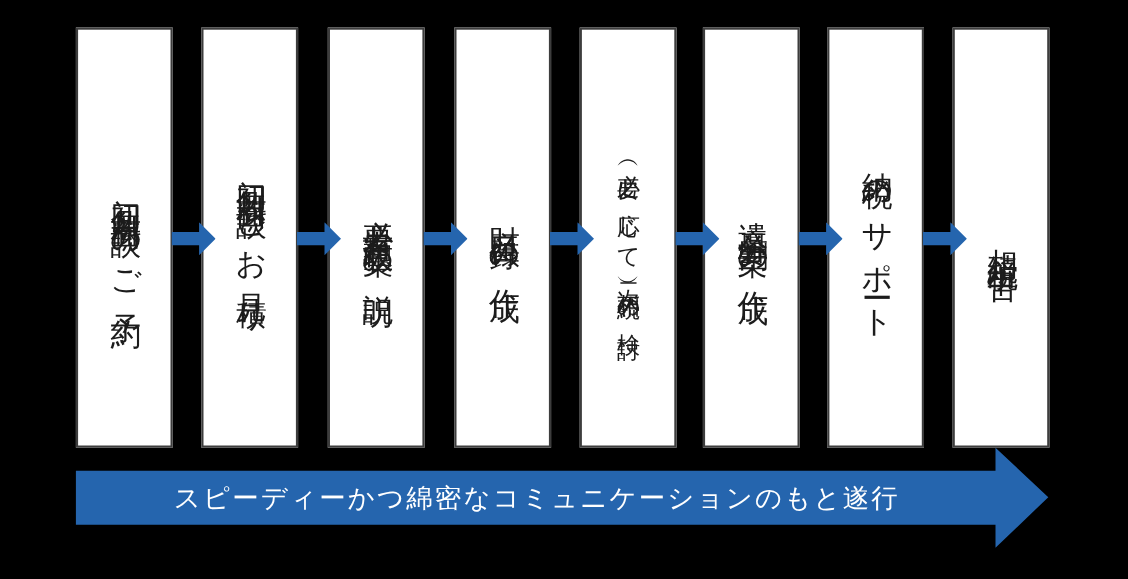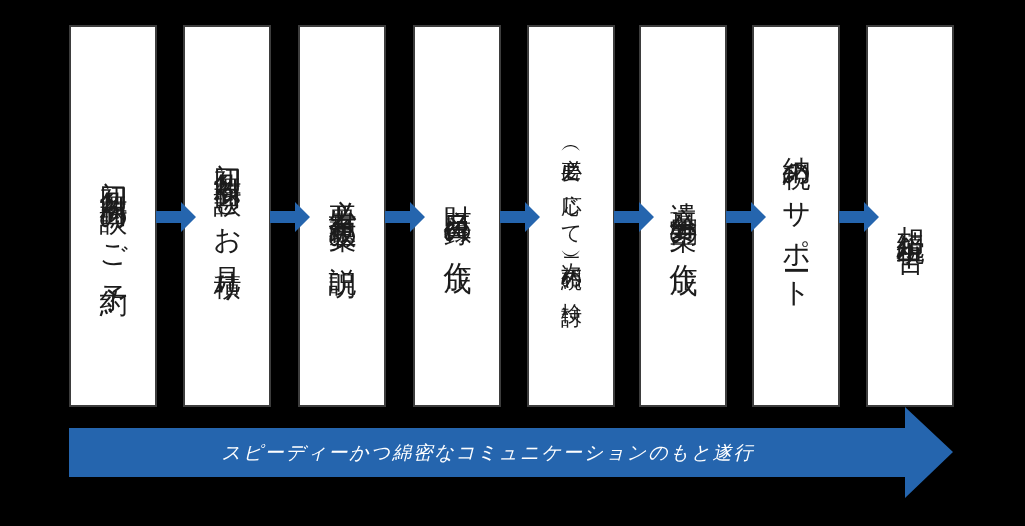--- a/index.html
+++ b/index.html
@@ -41,24 +41,23 @@
     position:absolute;
     left:0;top:406px;
     width:1025px;height:100px;
   }
   .banner-label{
     position:absolute;
     left:69px;top:428px;
     width:838px;height:50px;
     display:flex;align-items:center;justify-content:center;
     color:var(--banner-text,#fff);
-    font-size:19px;
+    font-size:24px;
     letter-spacing:2px;
     white-space:nowrap;
-    font-style:italic;
   }
 </style>
 </head>
 <body>
 
 <div class="canvas">
 
   <div class="step" style="left:69px">
     <span class="label">初回無料面談のご予約</span>
   </div>

